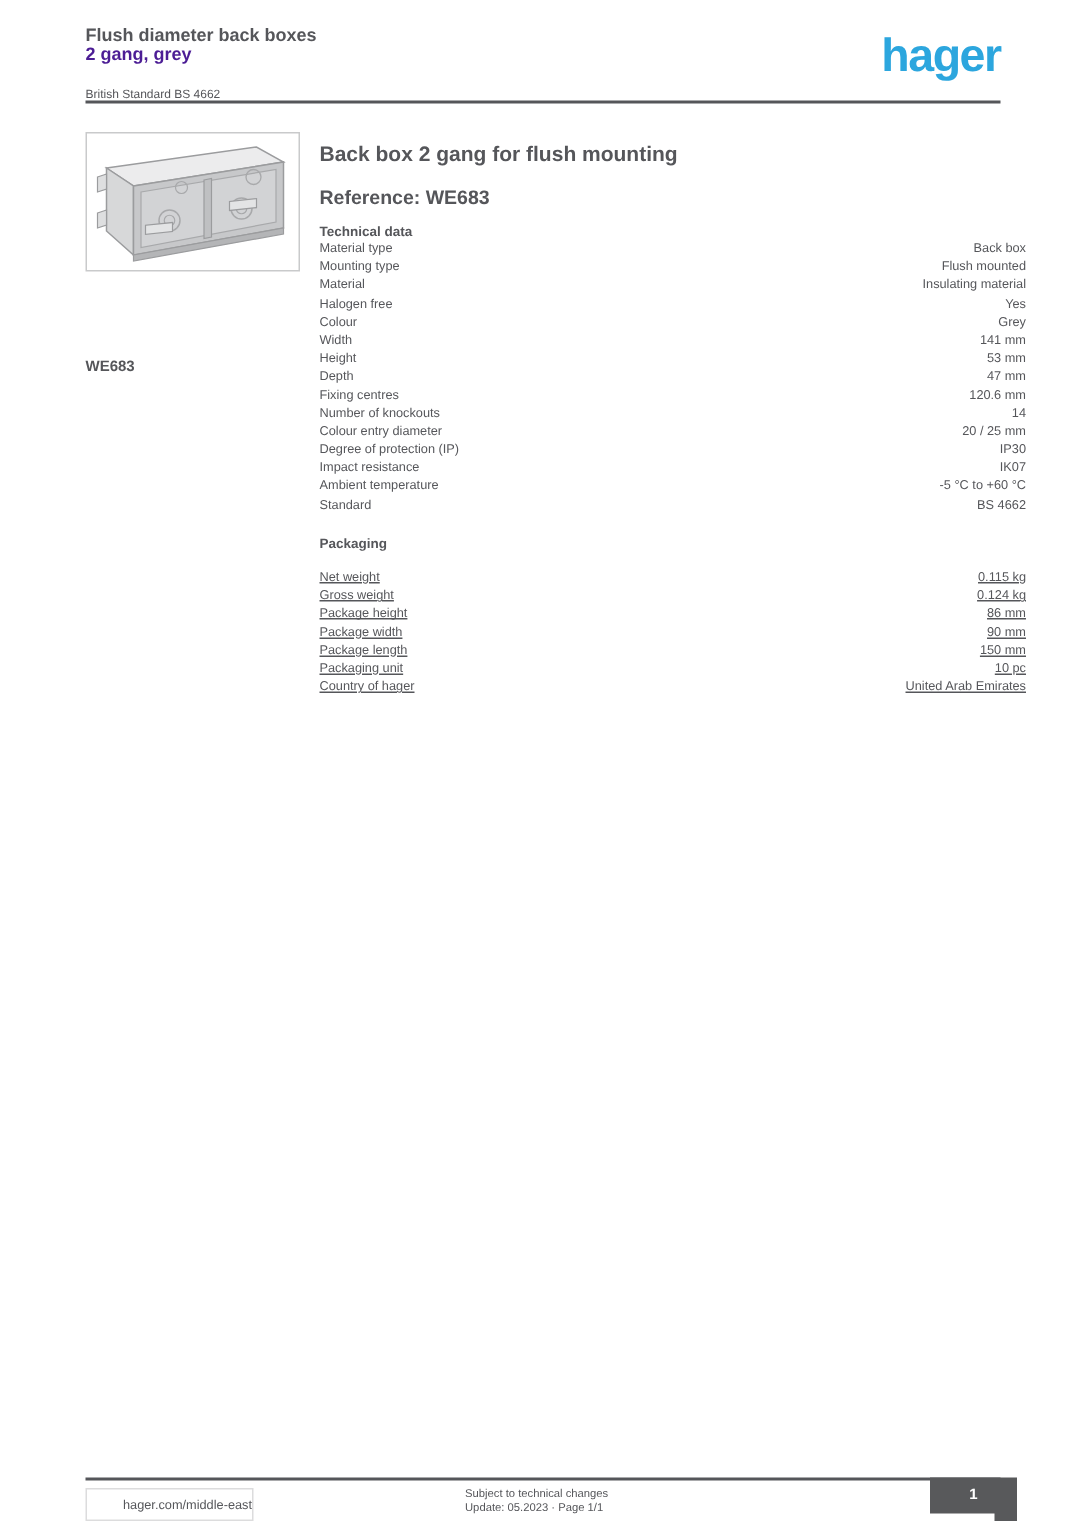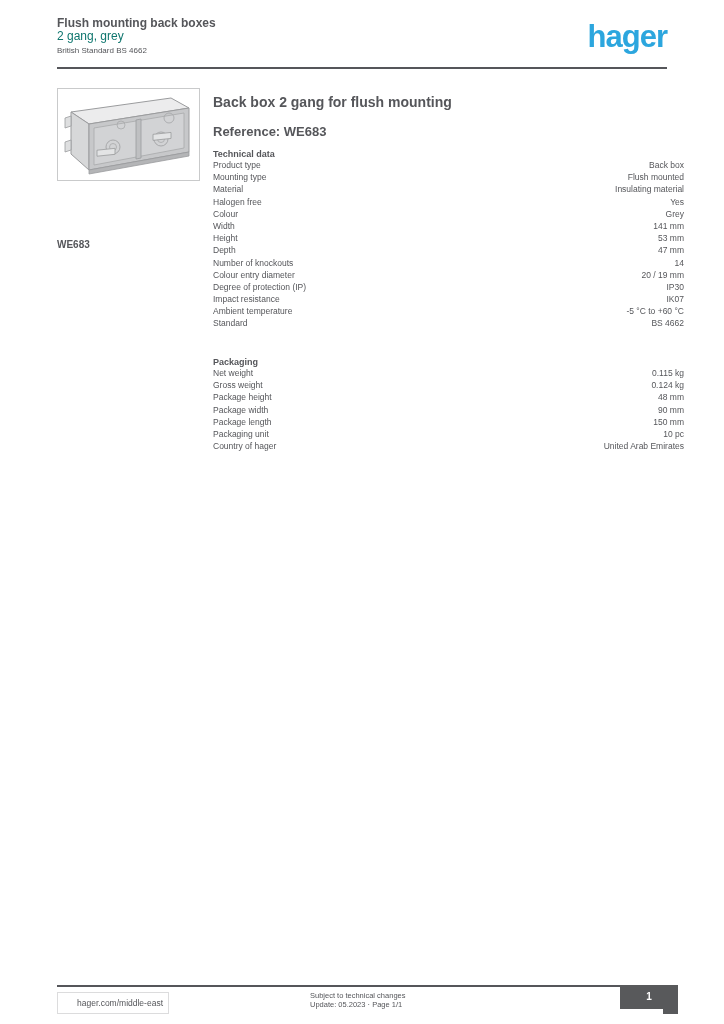--- a/index.html
+++ b/index.html
@@ -3,22 +3,22 @@
 <meta charset="utf-8">
 <style>
   html,body{margin:0;padding:0;background:#ffffff;}
   .page{
     position:relative;width:724px;height:1024px;background:#ffffff;overflow:hidden;
     font-family:"Liberation Sans", sans-serif;color:#55565a;
   }
   
   .hdr-block{position:absolute;left:57px;top:16px;width:300px;}
   .hdr-line1{font-size:12px;font-weight:bold;line-height:14px;color:#55565a;}
-  .hdr-line2{font-size:12px;font-weight:normal;line-height:13px;color:#0f766e;}
-  .hdr-sub{font-size:8px;line-height:9px;margin-top:3px;color:#55565a;}
+  .hdr-line2{font-size:12px;font-weight:bold;line-height:13px;color:#4c1d95;}
+  .hdr-sub{font-size:8px;line-height:9px;margin-top:15px;color:#55565a;}
   .logo{
     position:absolute;right:57px;top:20px;
     font-size:31px;font-weight:bold;letter-spacing:-1px;line-height:34px;margin-left:48px;
   }
   .hdr-rule{position:absolute;left:57px;top:67px;width:610px;height:2px;background:#55565a;}
   
   .img-frame{
     position:absolute;left:57px;top:88px;width:143px;height:93px;
     border:1px solid #c9cacb;background:#ffffff;box-sizing:border-box;
   }
@@ -26,45 +26,45 @@
   .ref-code{position:absolute;left:57px;top:239px;font-size:10px;font-weight:bold;color:#55565a;}
   
   .main{position:absolute;left:213px;top:95px;width:471px;}
   .title{font-size:14px;font-weight:bold;line-height:15px;color:#55565a;}
   .ref-line{position:absolute;left:0;top:29px;font-size:13px;font-weight:bold;color:#55565a;}
   .sec-head{font-size:9px;font-weight:bold;color:#55565a;}
   .sec-head.first{position:absolute;left:0;top:54px;}
   .spec{position:absolute;left:0;width:471px;font-size:8.5px;}
   .spec-1{top:64px;}
   .sec-head.second{position:absolute;left:0;top:262px;}
-  .spec-2{top:272px;}
+  .spec-2{top:283px;text-decoration:underline;}
   .spec-row{display:flex;justify-content:space-between;align-items:baseline;height:12.2px;line-height:12.2px;}
   .spec-row .lbl{white-space:nowrap;color:#55565a;}
   .spec-row .val{white-space:nowrap;text-align:right;color:#55565a;padding-left:10px;}
   
   .ftr-rule{position:absolute;left:57px;top:985px;width:610px;height:2px;background:#55565a;}
   .ftr-web{
     position:absolute;left:57px;top:992px;width:112px;height:22px;box-sizing:border-box;
     border:1px solid #dcdcdd;background:#ffffff;
-    font-size:8.5px;line-height:20px;padding-left:19px;color:#55565a;
+    font-size:8.5px;line-height:20px;padding-left:19px;color:#55565a;text-align:right;
   }
   .ftr-note{position:absolute;left:310px;top:991px;width:200px;font-size:7.5px;line-height:9px;color:#55565a;}
   .ftr-page{
     position:absolute;left:620px;top:985px;width:58px;height:24px;background:#58595b;
     color:#ffffff;font-size:10px;font-weight:bold;text-align:center;line-height:24px;
   }
   .ftr-tab{position:absolute;left:663px;top:1008px;width:15px;height:6px;background:#58595b;}
 </style>
 </head>
 <body>
 
 <div class="page">
 
   <div class="hdr-block">
-    <div class="hdr-line1">Flush mounting back boxes</div>
+    <div class="hdr-line1">Flush diameter back boxes</div>
     <div class="hdr-line2">2 gang, grey</div>
     <div class="hdr-sub">British Standard BS 4662</div>
   </div>
   <div class="logo" style="color: rgb(44, 166, 222);">hager</div>
   <div class="hdr-rule"></div>
 
   <div class="img-frame">
     <svg width="135" height="86" viewBox="0 0 135 86">
 
       <polygon points="10,20 110,6 128,16 28,32" fill="#ececed" stroke="#9b9c9e" stroke-width="1"></polygon>
@@ -86,21 +86,21 @@
     </svg>
   </div>
   <div class="ref-code">WE683</div>
 
   <div class="main">
     <div class="title">Back box 2 gang for flush mounting</div>
     <div class="ref-line">Reference: WE683</div>
     <div class="sec-head first">Technical data</div>
     <div class="spec spec-1" id="spec1">
         <div class="spec-row">
-          <span class="lbl">Product type</span>
+          <span class="lbl">Material type</span>
           <span class="val">Back box</span>
         </div>
         <div class="spec-row">
           <span class="lbl">Mounting type</span>
           <span class="val">Flush mounted</span>
         </div>
         <div class="spec-row">
           <span class="lbl">Material</span>
           <span class="val">Insulating material</span>
         </div>
@@ -118,26 +118,30 @@
         </div>
         <div class="spec-row">
           <span class="lbl">Height</span>
           <span class="val">53 mm</span>
         </div>
         <div class="spec-row">
           <span class="lbl">Depth</span>
           <span class="val">47 mm</span>
         </div>
         <div class="spec-row">
+          <span class="lbl">Fixing centres</span>
+          <span class="val">120.6 mm</span>
+        </div>
+        <div class="spec-row">
           <span class="lbl">Number of knockouts</span>
           <span class="val">14</span>
         </div>
         <div class="spec-row">
           <span class="lbl">Colour entry diameter</span>
-          <span class="val">20 / 19 mm</span>
+          <span class="val">20 / 25 mm</span>
         </div>
         <div class="spec-row">
           <span class="lbl">Degree of protection (IP)</span>
           <span class="val">IP30</span>
         </div>
         <div class="spec-row">
           <span class="lbl">Impact resistance</span>
           <span class="val">IK07</span>
         </div>
         <div class="spec-row">
@@ -154,21 +158,21 @@
         <div class="spec-row">
           <span class="lbl">Net weight</span>
           <span class="val">0.115 kg</span>
         </div>
         <div class="spec-row">
           <span class="lbl">Gross weight</span>
           <span class="val">0.124 kg</span>
         </div>
         <div class="spec-row">
           <span class="lbl">Package height</span>
-          <span class="val">48 mm</span>
+          <span class="val">86 mm</span>
         </div>
         <div class="spec-row">
           <span class="lbl">Package width</span>
           <span class="val">90 mm</span>
         </div>
         <div class="spec-row">
           <span class="lbl">Package length</span>
           <span class="val">150 mm</span>
         </div>
         <div class="spec-row">

